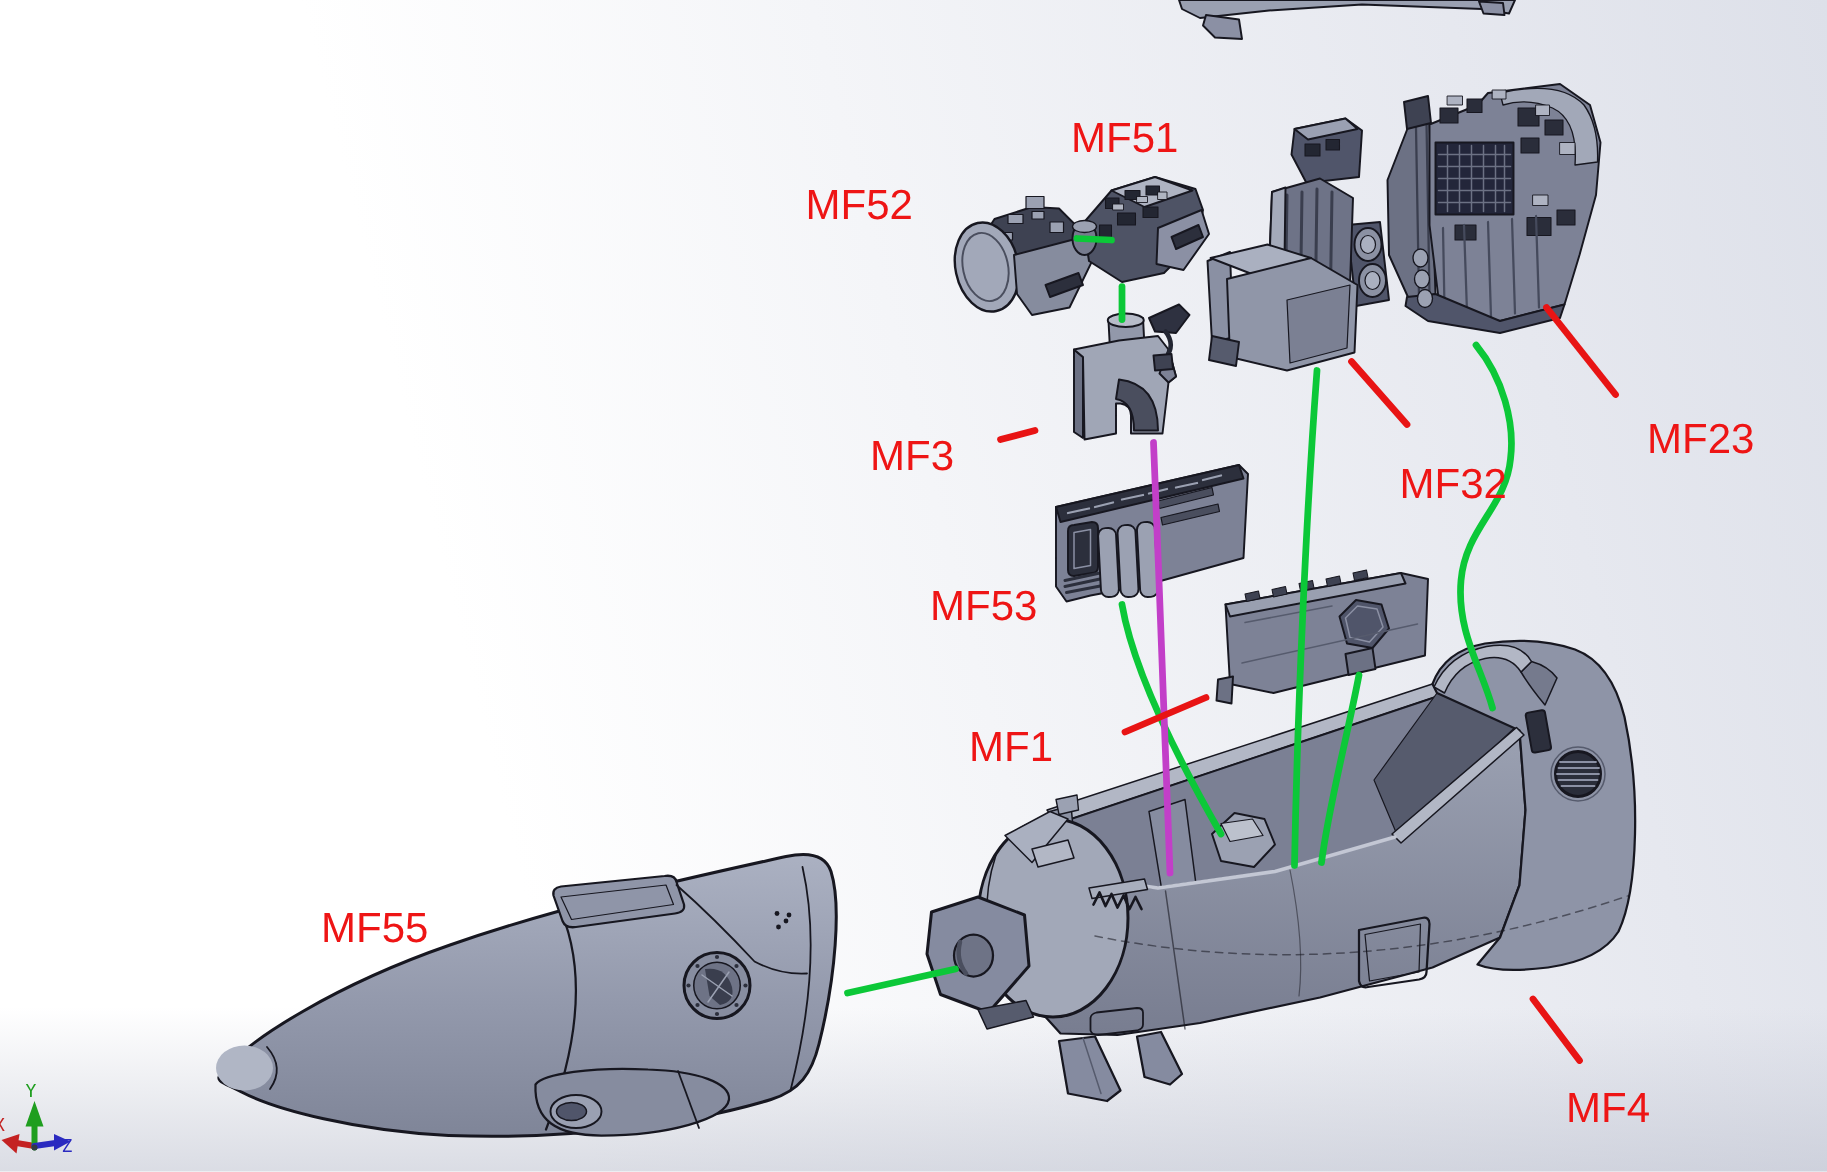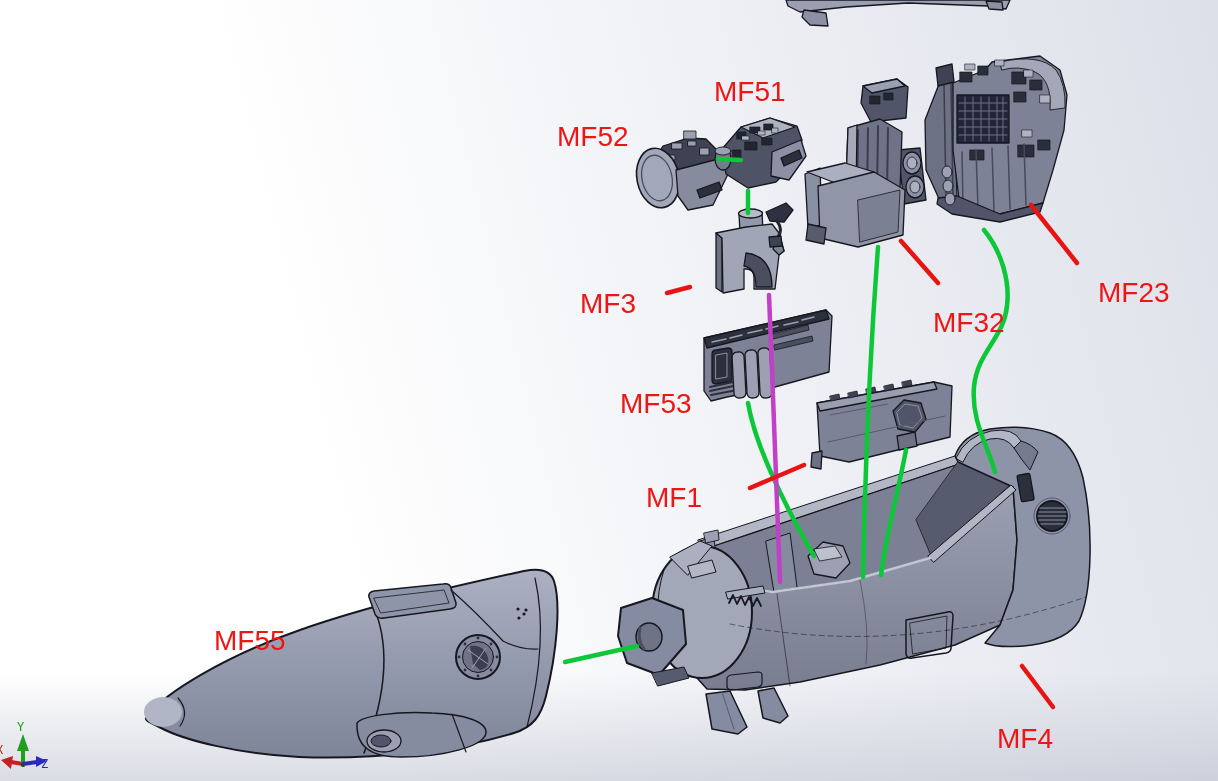--- a/index.html
+++ b/index.html
@@ -243,21 +243,21 @@
     <text x="17" y="731" fill="#1f9e1f">Y</text>
     <path d="M23,764 L37,762" stroke="#2a2ac0" stroke-width="4" fill="none"></path>
     <path d="M36,756 L36,767 L47,761 Z" fill="#2a2ac0" stroke="none"></path>
     <text x="41" y="768" fill="#2a2ac0">Z</text>
     <circle cx="23" cy="765" r="2" fill="#333a44" stroke="none"></circle>
   </g>
 </svg>
 
 
 <div class="label" style="left:714px;top:78px">MF51</div>
-<div class="label" style="left:557px;top:123px">MF52</div>
+<div class="label" style="left:537px;top:123px">MF52</div>
 <div class="label" style="left:580px;top:290px">MF3</div>
 <div class="label" style="left:620px;top:390px">MF53</div>
 <div class="label" style="left:646px;top:484px">MF1</div>
-<div class="label" style="left:214px;top:627px">MF55</div>
+<div class="label" style="left:214px;top:605px">MF55</div>
 <div class="label" style="left:933px;top:309px">MF32</div>
 <div class="label" style="left:1098px;top:279px">MF23</div>
-<div class="label" style="left:997px;top:725px">MF4</div>
+<div class="label" style="left:1044px;top:725px">MF4</div>
 </div>
 
 </body></html>

